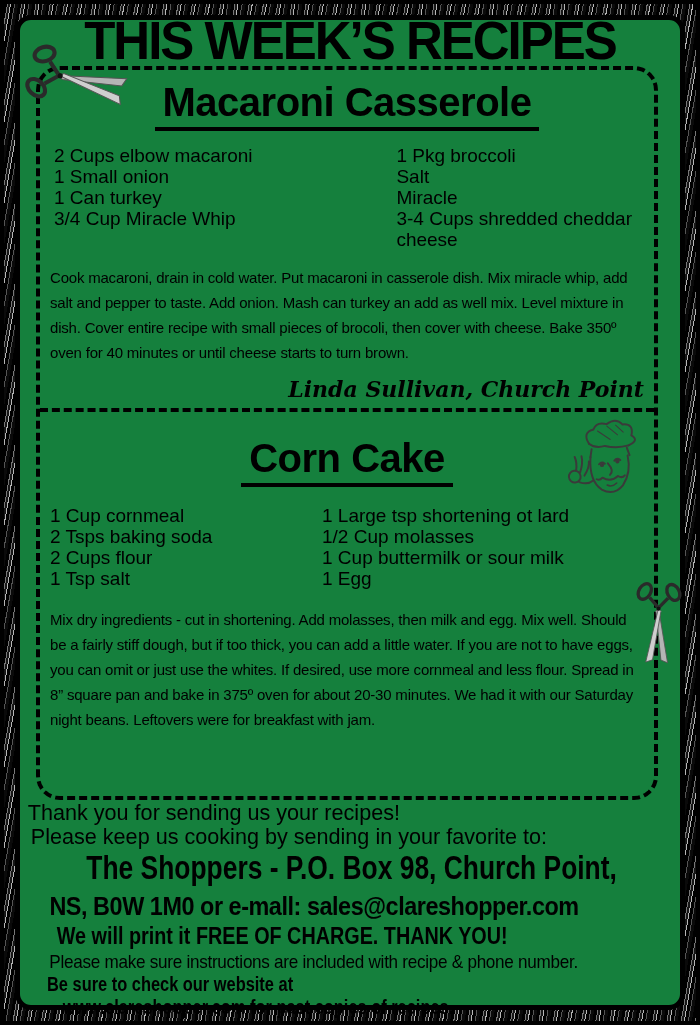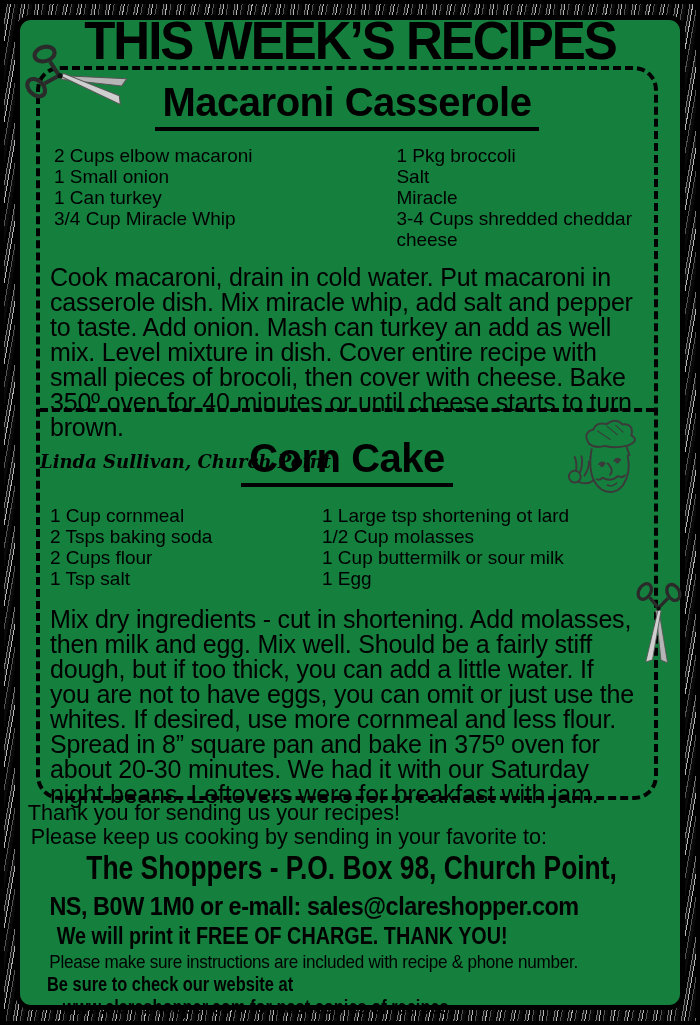--- a/index.html
+++ b/index.html
@@ -54,27 +54,28 @@
   }
   .ing-cols { display:flex; margin-top:14px; padding-left:14px; }
   .ing-col { font-size:19px; line-height:21px; }
   .s1 .ing-col-left { width:343px; }
   .s1 .ing-col-right { width:258px; }
   .s2 .ing-col-left { width:272px; }
   .s2 .ing-col-right { width:330px; }
   .s2 .ing-cols { margin-top:18px; padding-left:10px; }
   .instructions {
     margin:15px 16px 0 10px;
-    font-size:25px; line-height:25px;
+    font-size:15px; line-height:25px;
     letter-spacing:-0.2px;
   }
   .attribution {
+    text-align:right;
     font-family:"DejaVu Serif", serif;
     font-style:italic; font-weight:bold;
-    font-size:18px;
+    font-size:22px;
   }
   .attr-1 { margin:11px 10px 0 0; }
   .attr-2 { margin:2px 38px 0 0; }
   .chef { position:absolute; top:6px; right:4px; width:88px; height:94px; transform:rotate(-6deg); }
   .scissors { position:absolute; }
   .scissors-top { left:6px; top:30px; width:102px; height:60px; transform:rotate(14deg); }
   .scissors-right { left:596px; top:578px; width:84px; height:50px; transform:rotate(92deg); }
   .footer { position:absolute; left:0; right:0; top:781px; text-align:left; }
   .footer div { white-space:nowrap; }
   .f-plain { font-size:22.5px; line-height:24px; font-weight:normal; }

